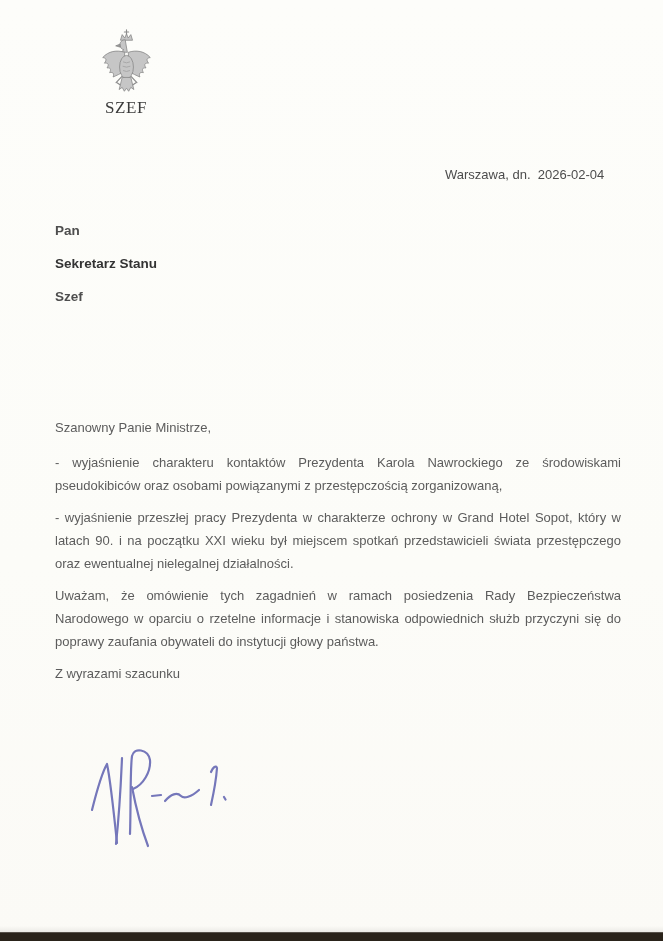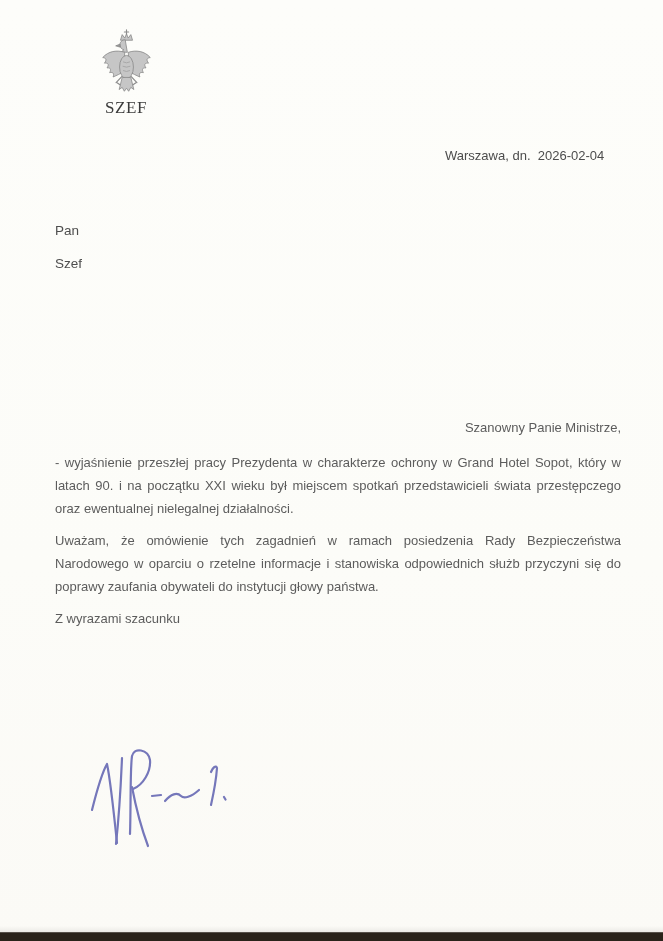--- a/index.html
+++ b/index.html
@@ -32,50 +32,50 @@
     font-size: 17px;
     line-height: 19px;
     letter-spacing: 0.6px;
     color: #3b3b3b;
   }
 
   
   .dateline {
     position: absolute;
     left: 445px;
-    top: 148px;
+    top: 167px;
     font-size: 13px;
     color: #4c4c4c;
     white-space: pre;
   }
 
   
   .recipient {
     position: absolute;
     left: 55px;
     top: 221px;
     font-size: 13.5px;
-    font-weight: normal;
+    font-weight: bold;
     color: #4e4e4e;
   }
   .recipient .r-line { line-height: 20px; margin-bottom: 13px; }
   .recipient .r-line.em { color: #333333; }
 
   
   .letter-body {
     position: absolute;
     left: 55px;
     top: 416px;
     width: 566px;
     font-size: 13px;
     line-height: 23px;
     color: #5c5c5c;
   }
   .letter-body p { margin: 0 0 9px 0; }
-  .letter-body p.salutation { margin-bottom: 12px; text-align: right; }
+  .letter-body p.salutation { margin-bottom: 12px; text-align: left; }
   .letter-body p.justified { text-align: justify; }
   .letter-body p.closing { margin-top: 0; text-align: left; }
 
   
   .signature {
     position: absolute;
     left: 86px;
     top: 746px;
     width: 178px;
     height: 114px;
@@ -127,25 +127,27 @@
   </svg>
 
   <div class="office-title">
     <div>SZEF</div>
   </div>
 
   <div class="dateline">Warszawa, dn.  2026-02-04</div>
 
   <div class="recipient">
     <div class="r-line">Pan</div>
+    <div class="r-line em">Sekretarz Stanu</div>
     <div class="r-line">Szef</div>
   </div>
 
   <div class="letter-body">
     <p class="salutation">Szanowny Panie Ministrze,</p>
+    <p class="justified">- wyjaśnienie charakteru kontaktów Prezydenta Karola Nawrockiego ze środowiskami pseudokibiców oraz osobami powiązanymi z przestępczością zorganizowaną,</p>
     <p class="justified">- wyjaśnienie przeszłej pracy Prezydenta w charakterze ochrony w Grand Hotel Sopot, który w latach 90. i na początku XXI wieku był miejscem spotkań przedstawicieli świata przestępczego oraz ewentualnej nielegalnej działalności.</p>
     <p class="justified">Uważam, że omówienie tych zagadnień w ramach posiedzenia Rady Bezpieczeństwa Narodowego w oparciu o rzetelne informacje i stanowiska odpowiednich służb przyczyni się do poprawy zaufania obywateli do instytucji głowy państwa.</p>
     <p class="closing">Z wyrazami szacunku</p>
   </div>
 
   <svg class="signature" viewBox="0 0 178 114" aria-hidden="true">
     <g fill="none" stroke="#6a6cb5" stroke-width="2.2" stroke-linecap="round" stroke-linejoin="round" opacity="0.92">
       <path d="M6,64 C11,44 17,25 21,18 C24,32 28,68 31,97"></path>
       <path d="M36,12 C35,36 33,70 30,98"></path>
       <path d="M44,88 C45,60 44,24 46,10 C48,1 62,3 64,14 C65,26 57,39 47,43"></path>

